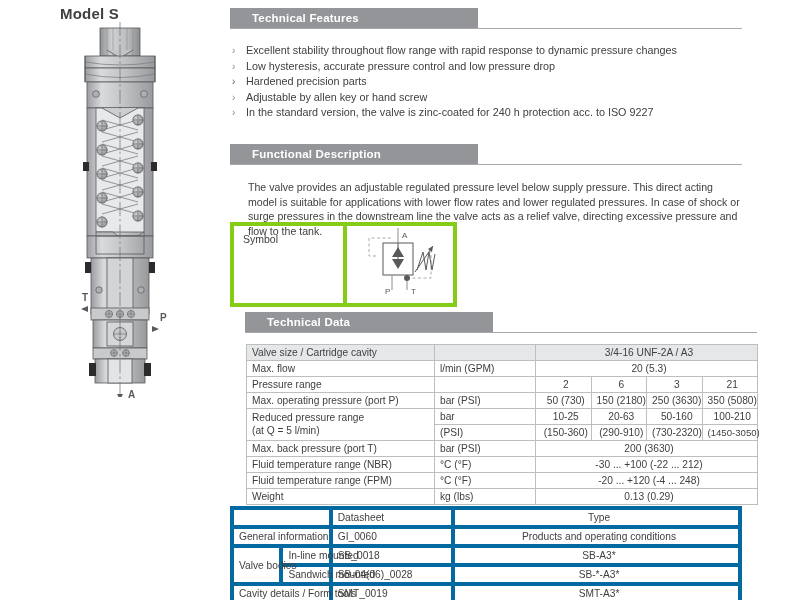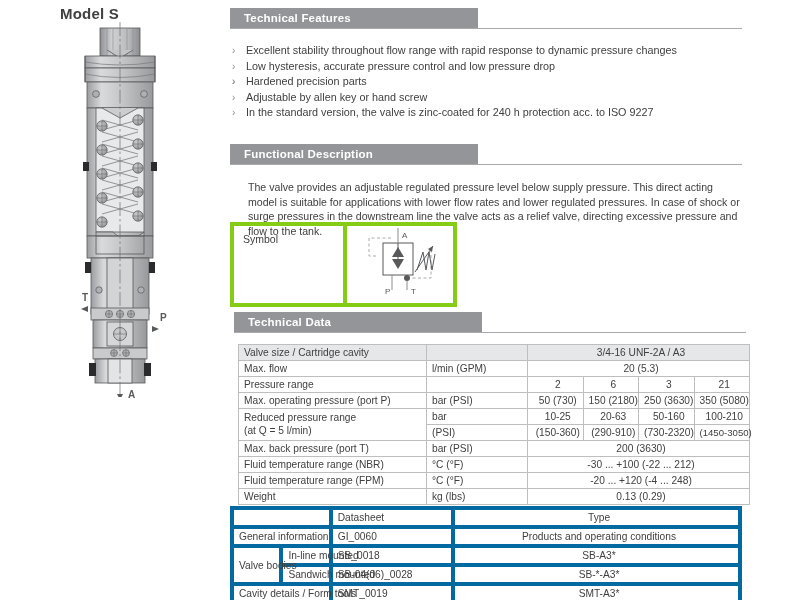--- a/index.html
+++ b/index.html
@@ -24,21 +24,21 @@
   }
   
   #content{position:absolute;left:230px;top:0;width:520px;height:600px;}
   .section-head{position:relative;height:22px;margin-bottom:0;}
   .section-head .bar{
     position:absolute;left:0;top:0;height:20px;width:248px;
     background:#939598;
   }
   .section-head .bar span{
     display:block;color:#ffffff;font-size:11.5px;font-weight:bold;
-    line-height:20px;padding-left:14px;letter-spacing:.2px;
+    line-height:20px;padding-left:14px;letter-spacing:.2px;margin-left:8px;
   }
   .section-head .rule{
     position:absolute;left:0;top:20px;width:512px;height:1px;background:#a7a9ac;
   }
   ul.features{list-style:none;margin:0;padding:0;}
   ul.features li{
     position:relative;padding-left:16px;
     font-size:10.8px;line-height:15.6px;color:#404040;
   }
   ul.features li .chev{
@@ -326,30 +326,30 @@
               <text x="38" y="68">P</text>
               <text x="64" y="68">T</text>
             </g>
           </svg>
         </td>
       </tr>
     </tbody>
       </table>
   </div>
 
-  <div style="position:absolute;left:4px;top:312px;width:512px;">
+  <div style="position:absolute;left:15px;top:312px;width:512px;">
     <div class="section-head">
       <div class="bar">
         <span>Technical Data</span>
       </div>
       <div class="rule"></div>
     </div>
   </div>
 
-  <div style="position:absolute;left:8px;top:344px;">
+  <div style="position:absolute;left:16px;top:344px;">
     <table class="data-tbl">
       <tbody>
           <tr class="shade">
         <td class="c1">Valve size / Cartridge cavity</td>
         <td class="c2"></td>
         <td class="ctr" colspan="4">3/4-16 UNF-2A / A3</td>
       </tr>
       <tr>
         <td class="c1">Max. flow</td>
         <td class="c2">l/min (GPM)</td>

